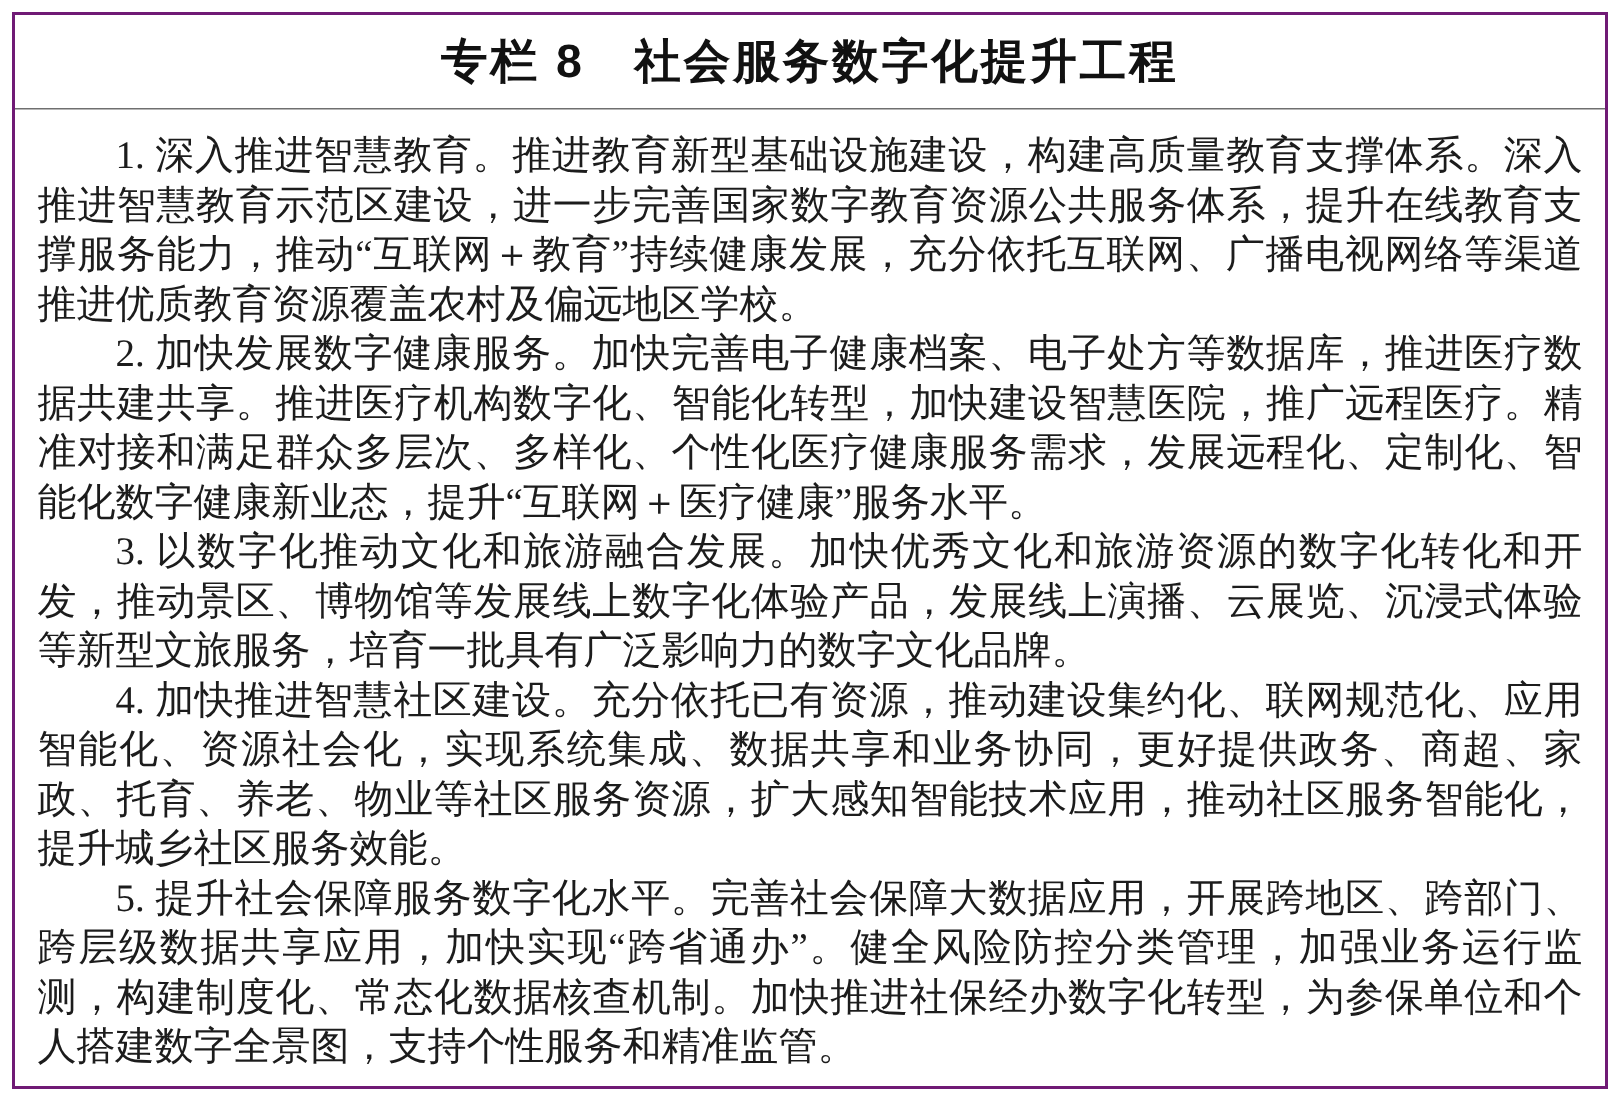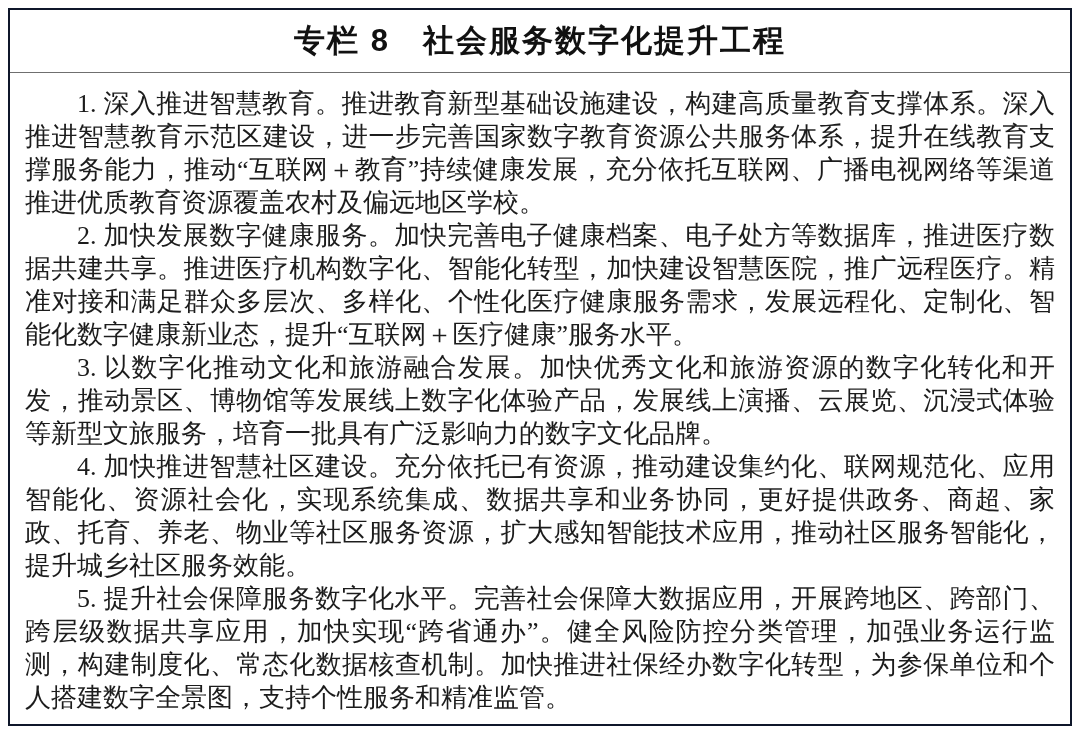--- a/index.html
+++ b/index.html
@@ -13,21 +13,21 @@
   }
   .page {
     width: 1080px;
     height: 739px;
     background: #ffffff;
     padding: 8px 8px 0 8px;
   }
   .panel {
     width: 1064px;
     height: 718px;
-    border: 2px solid #0f172a;
+    border: 2px solid #701a75;
     background: #ffffff;
     display: flex;
     flex-direction: column;
   }
   .panel-header {
     height: 63px;
     flex: 0 0 63px;
     border-bottom: 1px solid #6f6f6f;
     display: flex;
     align-items: center;

